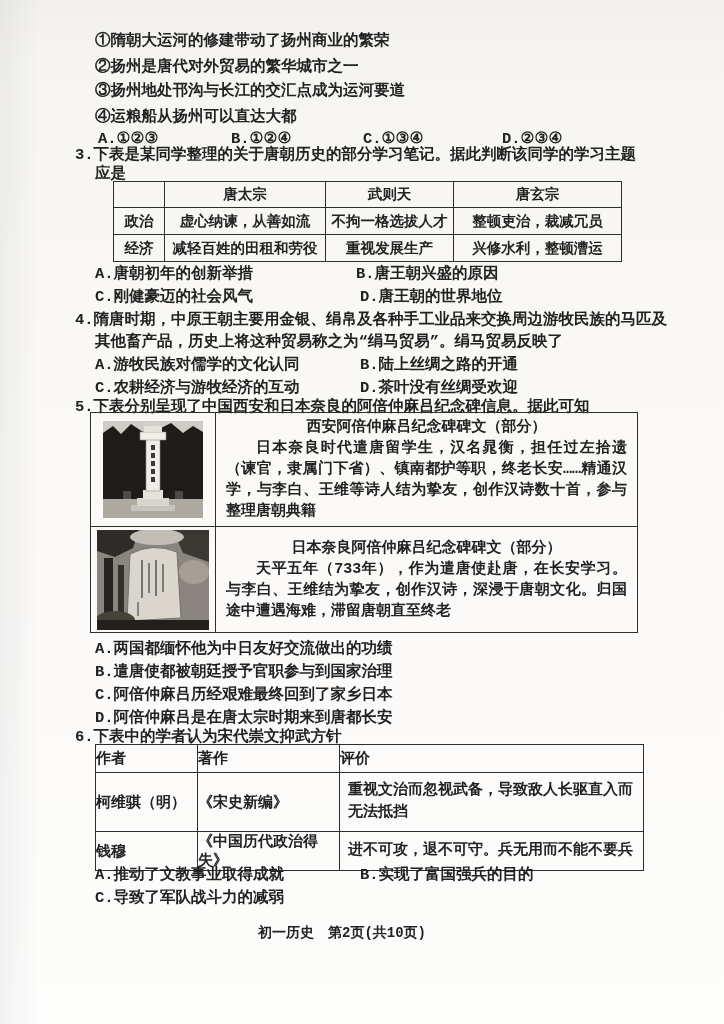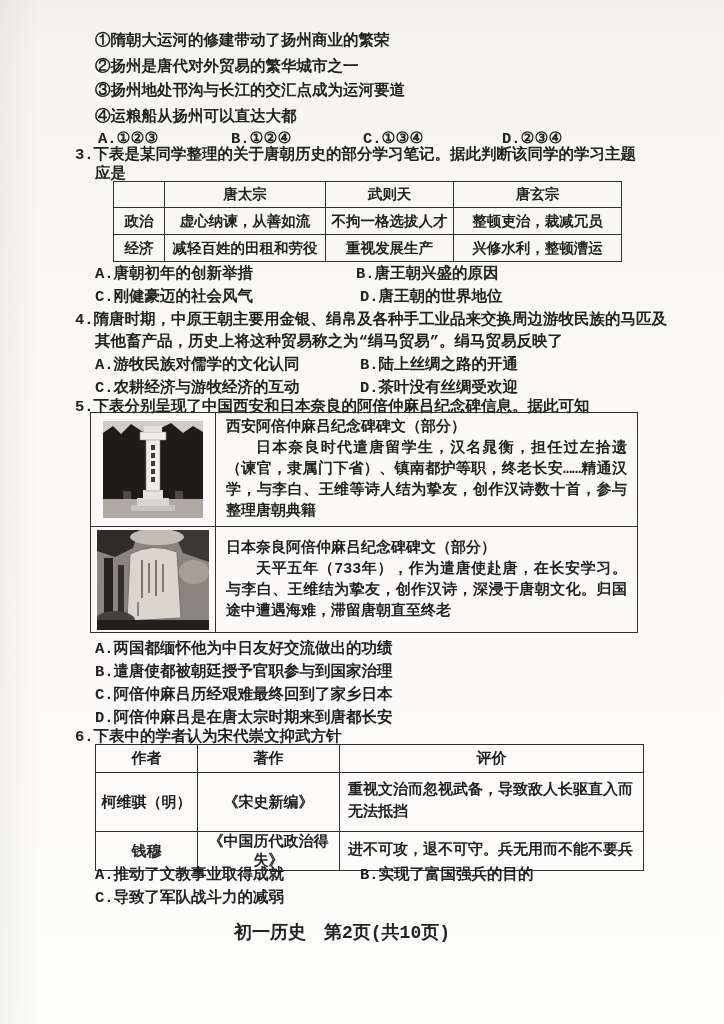--- a/index.html
+++ b/index.html
@@ -23,31 +23,31 @@
   .t3{position:absolute;left:113px;top:181px;width:504px;font-size:14.5px;}
   .t3 td{text-align:center;vertical-align:middle;}
   .t3 .h{font-weight:700;}
   .t3 tr:nth-child(1) td{height:25px;}
   .t3 tr:nth-child(2) td,.t3 tr:nth-child(3) td{height:26px;}
   
   .t5{position:absolute;left:90px;top:412px;width:548px;font-size:15px;}
   .t5 td{vertical-align:middle;}
   .t5 .imgcell{width:124px;text-align:center;height:105px;}
   .t5 .bodycell{padding:4px 10px 4px 10px;}
-  .t5 .cap{font-weight:700;line-height:21px;white-space:nowrap;}
+  .t5 .cap{text-align:center;font-weight:700;line-height:21px;white-space:nowrap;}
   .t5 .para{margin:0;text-indent:2em;line-height:21px;text-align:justify;word-break:break-all;font-weight:600;}
   
   .t6{position:absolute;left:95px;top:744px;width:545px;font-size:15px;}
   .t6 td{vertical-align:middle;}
-  .t6 .c{text-align:center;margin-top:11px;}
+  .t6 .c{margin-top:11px;}
   .t6 tr:nth-child(1) td{height:27px;font-weight:700;}
   .t6 tr:nth-child(2) td{height:54px;}
   .t6 tr:nth-child(3) td{height:34px;}
   .t6 .eval{padding:2px 8px;line-height:22px;white-space:normal;word-break:break-all;text-align:left;}
-  .footer{font-size:18px;}
+  .footer{font-size:14px;}
   .photo{display:inline-block;vertical-align:middle;}
 </style>
 </head>
 <body>
 
 <div class="sheet">
 
   <div class="abs stmt" style="top:30px">①隋朝大运河的修建带动了扬州商业的繁荣</div>
   <div class="abs stmt" style="top:56px">②扬州是唐代对外贸易的繁华城市之一</div>
   <div class="abs stmt" style="top:80px">③扬州地处邗沟与长江的交汇点成为运河要道</div>

